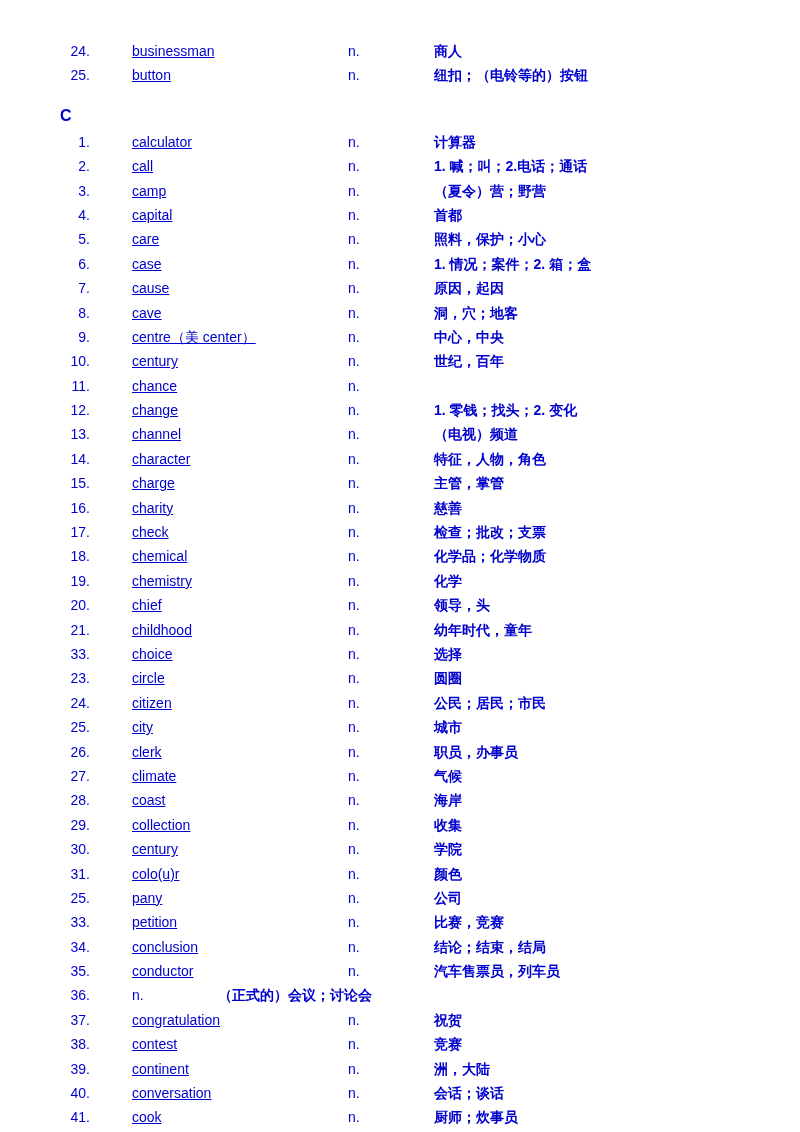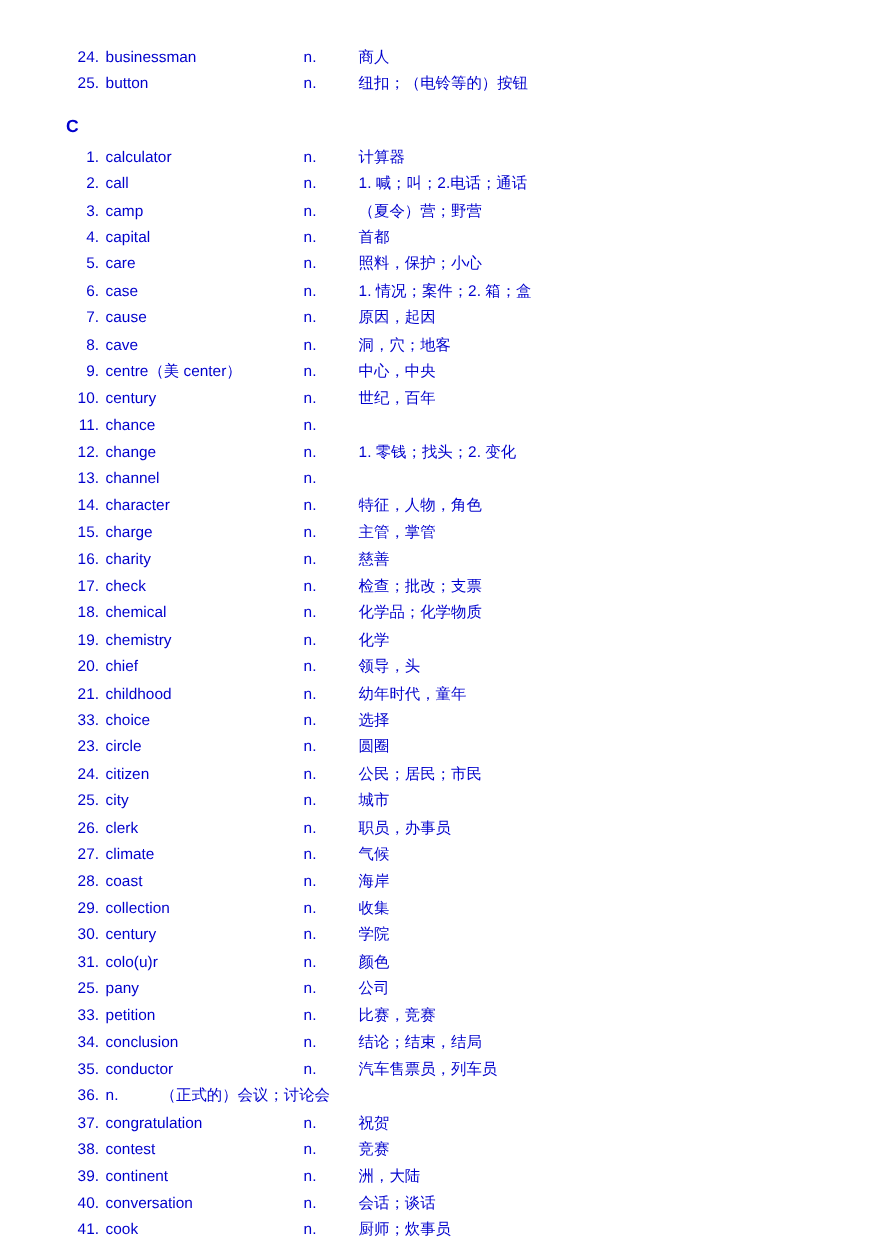--- a/index.html
+++ b/index.html
@@ -21,41 +21,44 @@
       color: #0000cc;
     }
     .intro-entries {
       margin-bottom: 20px;
     }
     .entry {
       display: flex;
       align-items: flex-end;
       margin-bottom: 2px;
       line-height: 1.6;
+      gap: 36px;
     }
     .num {
       width: 36px;
       flex-shrink: 0;
       text-align: right;
       padding-right: 6px;
       color: #0000cc;
     }
     .word {
       width: 180px;
       flex-shrink: 0;
       color: #0000cc;
+      text-decoration: underline;
     }
     .pos {
       width: 50px;
       flex-shrink: 0;
       color: #0000cc;
     }
     .meaning {
       color: #0000cc;
       flex: 1;
+      font-weight: bold;
     }
   </style>
 </head>
 <body>
 
 <div>
   <div class="intro-entries">
 
   <div class="entry">
     <span class="num">24.</span>
@@ -144,20 +147,21 @@
       <div class="entry">
     <span class="num">12.</span>
     <span class="word">change</span>
     <span class="pos">n.</span>
     <span class="meaning">1. 零钱；找头；2. 变化</span>
   </div>
       <div class="entry">
     <span class="num">13.</span>
     <span class="word">channel</span>
     <span class="pos">n.</span>
+    <span class="meaning">（电视）频道</span>
   </div>
       <div class="entry">
     <span class="num">14.</span>
     <span class="word">character</span>
     <span class="pos">n.</span>
     <span class="meaning">特征，人物，角色</span>
   </div>
       <div class="entry">
     <span class="num">15.</span>
     <span class="word">charge</span>

